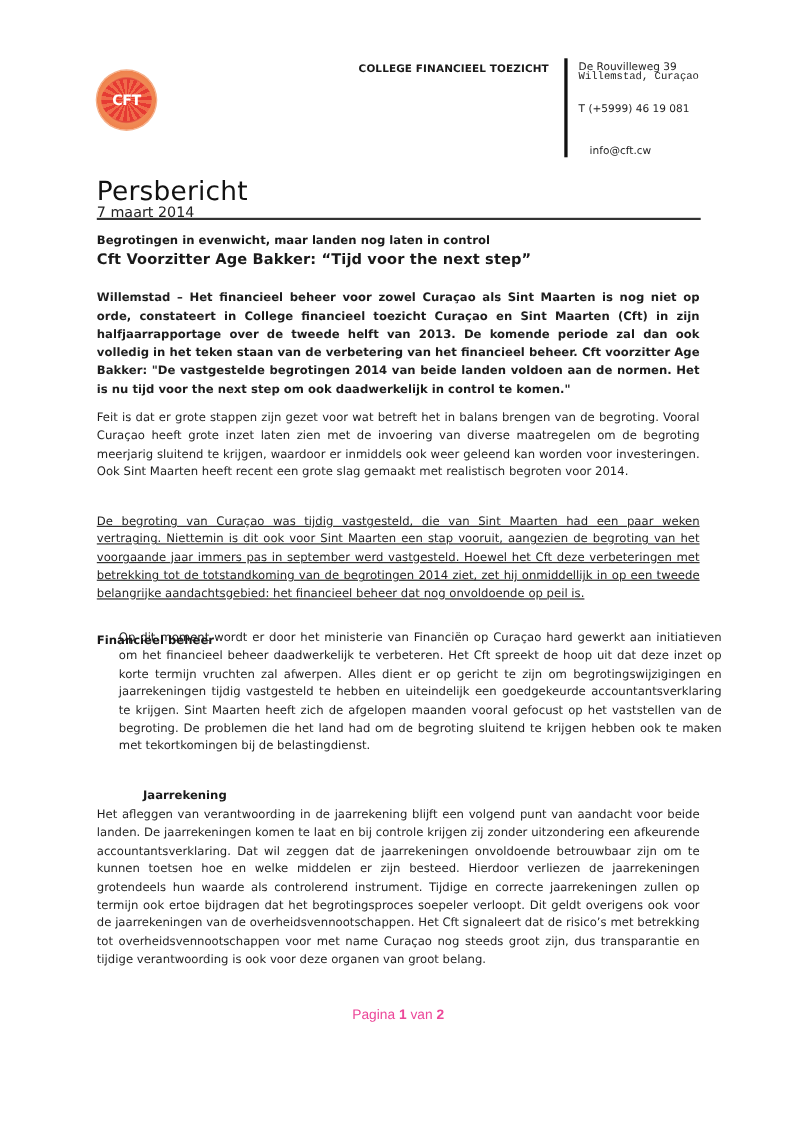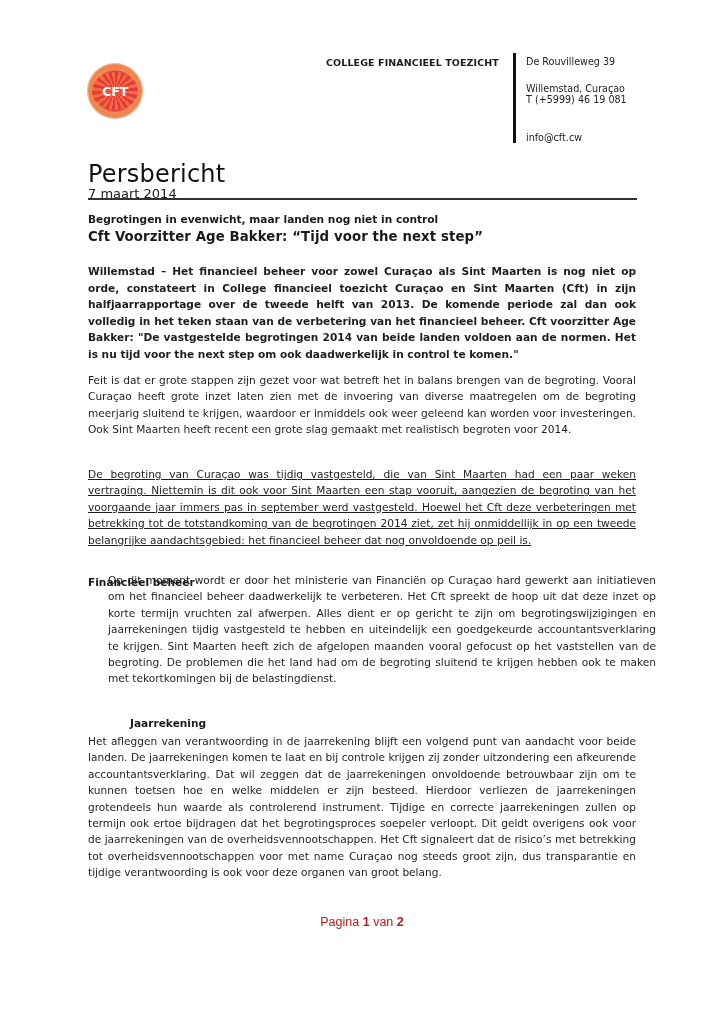--- a/index.html
+++ b/index.html
@@ -8,35 +8,35 @@
   .logo { position: absolute; left: 88px; top: 64px; width: 54px; height: 54px; border-radius: 50%;
           background: radial-gradient(circle, #e9443a 0%, #e2463b 52%, #f08a55 56%, #ef7d47 80%, #ea6a3e 100%);
           box-shadow: 0 0 0 1px #f4b08a; display: flex; align-items: center; justify-content: center; }
   .logo-inner { width: 46px; height: 38px; border-radius: 50%;
           background: repeating-conic-gradient(#e63b33 0deg 10deg, #f06a4a 10deg 20deg);
           display: flex; align-items: center; justify-content: center; }
   .logo-text { color: #fff; font-family: "DejaVu Sans", sans-serif; font-weight: bold; font-size: 13px; letter-spacing: -0.5px; }
   .org-name { position: absolute; left: 326px; top: 57px; font-size: 9.5px; font-weight: bold; letter-spacing: 0.1px; }
   .vrule { position: absolute; left: 513px; top: 53px; width: 3px; height: 90px; background: #111; }
   .contact { position: absolute; left: 526px; font-size: 9.6px; color: #222; line-height: 14px; }
-  .c1 { top: 55px; } .c2 { top: 82px; } .c3 { top: 93px; } .c4 { top: 131px; }
+  .c1 { top: 55px; } .c2 { top: 63px; font-family: Liberation Mono, monospace; } .c3 { top: 93px; } .c4 { top: 131px; margin-left: 10px; }
   .title { position: absolute; left: 88px; top: 160px; font-size: 24px; font-weight: normal; color: #111; letter-spacing: 0.2px; }
   .date { position: absolute; left: 88px; top: 186px; font-size: 13px; color: #222; }
   .hrule { position: absolute; left: 88px; top: 198px; width: 549px; height: 1.5px; background: #333; }
   .sub1 { position: absolute; left: 88px; top: 213px; font-size: 10.6px; font-weight: bold; }
   .sub2 { position: absolute; left: 88px; top: 229px; font-size: 13.3px; font-weight: bold; letter-spacing: 0.1px; }
   .para { position: absolute; left: 88px; width: 548px; font-size: 10.6px; line-height: 16.4px; text-align: justify; color: #1e1e1e; }
   .lead { top: 263px; font-weight: bold; line-height: 16.5px; }
   .p1 { top: 372px; }
   .p2 { top: 466px; text-decoration: underline; }
   .h-fin { position: absolute; left: 88px; top: 576px; font-size: 10.6px; font-weight: bold; }
   .p3 { top: 572px; margin-left: 20px; }
   .h-jaar { position: absolute; left: 88px; top: 717px; font-size: 10.6px; font-weight: bold; margin-left: 42px; }
   .p4 { top: 733px; }
-  .footer { position: absolute; left: 0; width: 724px; top: 915px; text-align: center; font-family: "Liberation Sans", sans-serif; font-size: 12.5px; color: #b91c1c; }
+  .footer { position: absolute; left: 0; width: 724px; top: 915px; text-align: center; font-family: "Liberation Sans", sans-serif; font-size: 12.5px; color: #ec4899; }
   .footer b { font-weight: bold; }
 </style>
 </head>
 <body>
 
 <div class="logo">
   <div class="logo-inner">
     <span class="logo-text">CFT</span>
   </div>
 </div>
@@ -45,21 +45,21 @@
 <div class="vrule"></div>
 <div class="contact c1">De Rouvilleweg 39</div>
 <div class="contact c2">Willemstad, Curaçao</div>
 <div class="contact c3">T (+5999) 46 19 081</div>
 <div class="contact c4">info@cft.cw</div>
 
 <div class="title">Persbericht</div>
 <div class="date">7 maart 2014</div>
 <div class="hrule"></div>
 
-<div class="sub1">Begrotingen in evenwicht, maar landen nog niet in control</div>
+<div class="sub1">Begrotingen in evenwicht, maar landen nog laten in control</div>
 <div class="sub2">Cft Voorzitter Age Bakker: “Tijd voor the next step”</div>
 
 <div class="para lead">Willemstad – Het financieel beheer voor zowel Curaçao als Sint Maarten is nog niet op orde, constateert in College financieel toezicht Curaçao en Sint Maarten (Cft) in zijn halfjaarrapportage over de tweede helft van 2013. De komende periode zal dan ook volledig in het teken staan van de verbetering van het financieel beheer. Cft voorzitter Age Bakker: "De vastgestelde begrotingen 2014 van beide landen voldoen aan de normen. Het is nu tijd voor the next step om ook daadwerkelijk in control te komen."</div>
 <div class="para p1">Feit is dat er grote stappen zijn gezet voor wat betreft het in balans brengen van de begroting. Vooral Curaçao heeft grote inzet laten zien met de invoering van diverse maatregelen om de begroting meerjarig sluitend te krijgen, waardoor er inmiddels ook weer geleend kan worden voor investeringen. Ook Sint Maarten heeft recent een grote slag gemaakt met realistisch begroten voor 2014.</div>
 <div class="para p2">De begroting van Curaçao was tijdig vastgesteld, die van Sint Maarten had een paar weken vertraging. Niettemin is dit ook voor Sint Maarten een stap vooruit, aangezien de begroting van het voorgaande jaar immers pas in september werd vastgesteld. Hoewel het Cft deze verbeteringen met betrekking tot de totstandkoming van de begrotingen 2014 ziet, zet hij onmiddellijk in op een tweede belangrijke aandachtsgebied: het financieel beheer dat nog onvoldoende op peil is.</div>
 
 <div class="h-fin">Financieel beheer</div>
 <div class="para p3">Op dit moment wordt er door het ministerie van Financiën op Curaçao hard gewerkt aan initiatieven om het financieel beheer daadwerkelijk te verbeteren. Het Cft spreekt de hoop uit dat deze inzet op korte termijn vruchten zal afwerpen. Alles dient er op gericht te zijn om begrotingswijzigingen en jaarrekeningen tijdig vastgesteld te hebben en uiteindelijk een goedgekeurde accountantsverklaring te krijgen. Sint Maarten heeft zich de afgelopen maanden vooral gefocust op het vaststellen van de begroting. De problemen die het land had om de begroting sluitend te krijgen hebben ook te maken met tekortkomingen bij de belastingdienst.</div>
 
 <div class="h-jaar">Jaarrekening</div>

